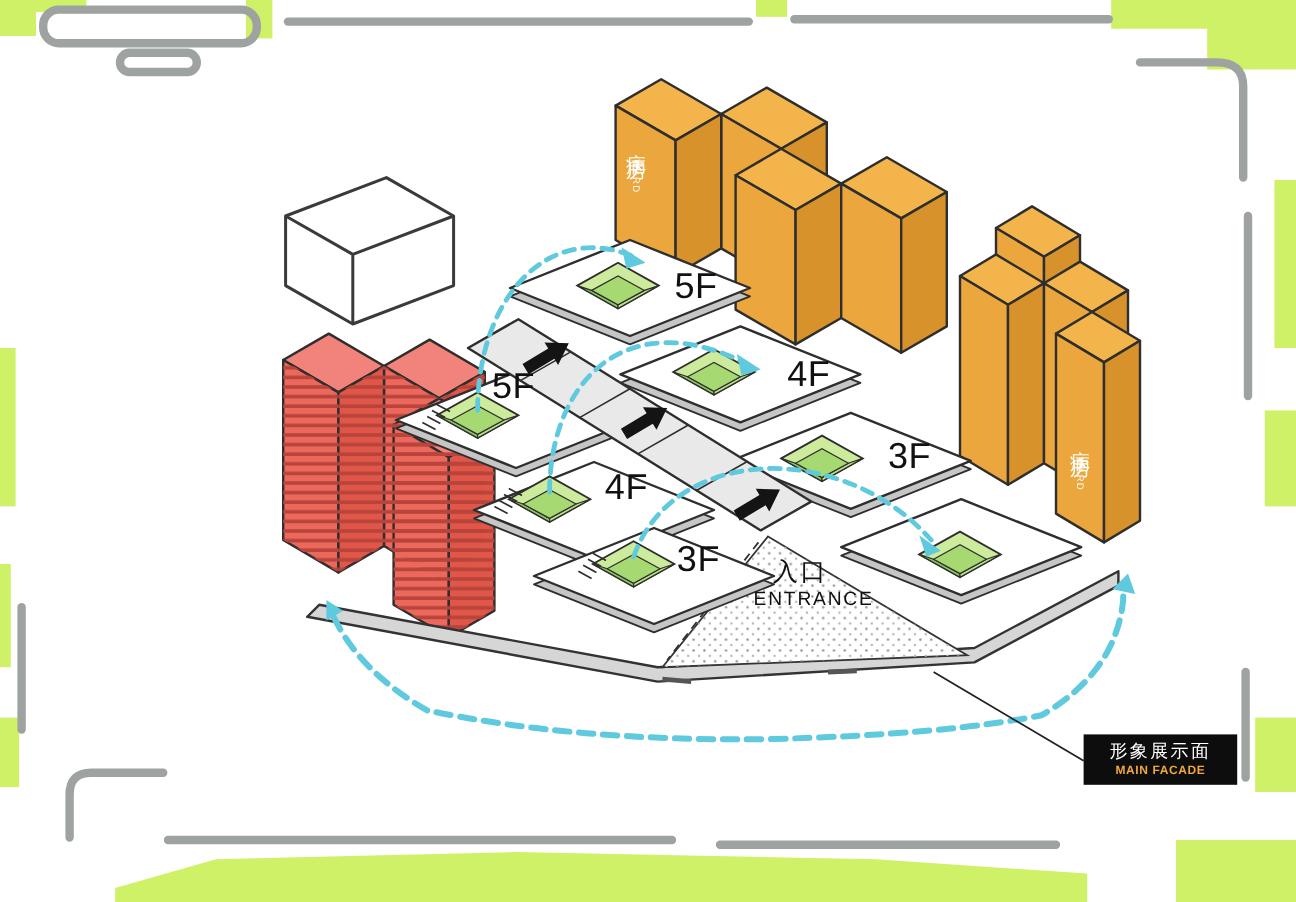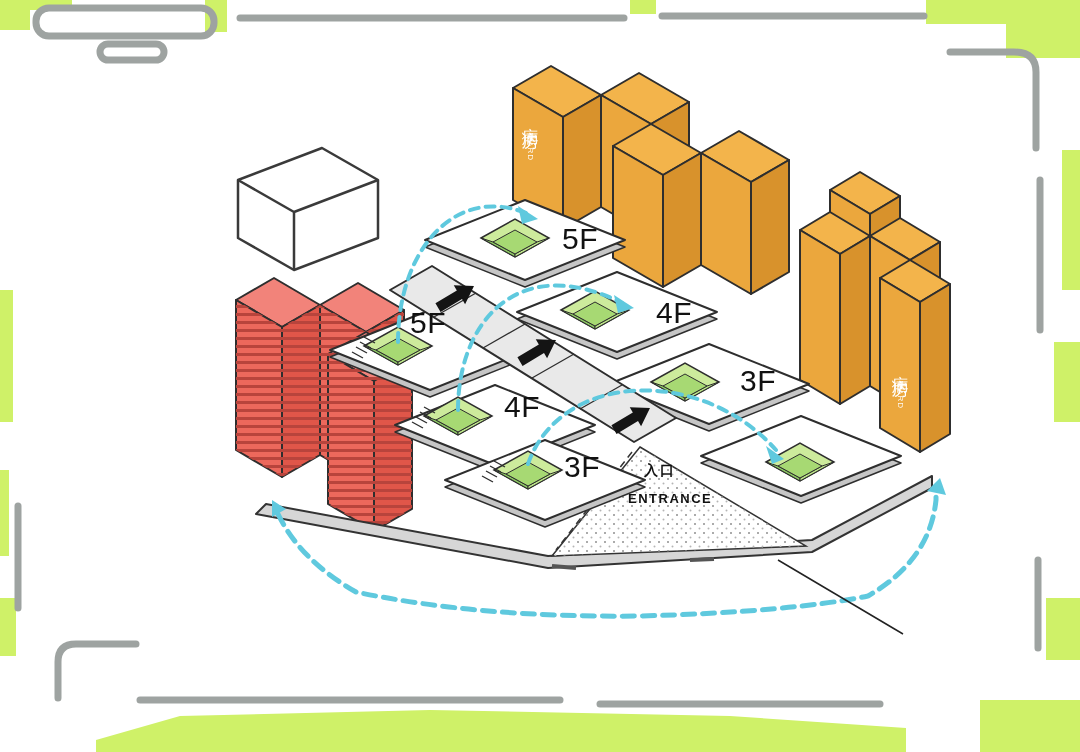--- a/index.html
+++ b/index.html
@@ -1,22 +1,22 @@
 <!DOCTYPE html>
 <html><head>
 <meta charset="utf-8">
 <style>
   html,body{margin:0;padding:0;background:#ffffff;}
   #canvas{position:relative;width:1080px;height:752px;background:#ffffff;overflow:hidden;
           font-family:"Liberation Sans",sans-serif;}
   #scene{position:absolute;left:0;top:0;}
   .label{position:absolute;color:#111;white-space:nowrap;}
   .floor{font-size:30px;font-weight:500;letter-spacing:.5px;}
-  .entrance-zh{font-size:14px;font-weight:700;letter-spacing:2px;}
-  .entrance-en{font-size:13px;font-weight:700;letter-spacing:1.5px;text-align:right;}
+  .entrance-zh{font-size:21px;font-weight:400;letter-spacing:2px;}
+  .entrance-en{font-size:16px;font-weight:400;letter-spacing:1.5px;text-align:right;}
   .ward{writing-mode:vertical-rl;color:#ffffff;text-align:center;line-height:1.15;}
   .ward .zh{font-size:17px;letter-spacing:4px;text-orientation:upright;}
   .ward .en{font-size:8px;letter-spacing:1px;padding-top:7px;opacity:.95;}
   .facade-box{position:absolute;left:903px;top:612px;width:120px;background:#0d0d0d;
               text-align:center;padding:5px 4px 6px 4px;}
   .facade-box .zh{display:block;color:#ffffff;font-size:15px;letter-spacing:2px;}
   .facade-box .en{display:block;color:#F0A73C;font-size:10px;font-weight:700;letter-spacing:.5px;margin-top:1px;}
 </style>
 </head>
 <body>
@@ -277,14 +277,18 @@
 <div class="label floor" style="left:562px;top:222px;">5F</div>
 <div class="label floor" style="left:656px;top:296px;">4F</div>
 <div class="label floor" style="left:740px;top:364px;">3F</div>
 <div class="label floor" style="left:410px;top:306px;">5F</div>
 <div class="label floor" style="left:504px;top:390px;">4F</div>
 <div class="label floor" style="left:564px;top:450px;">3F</div>
 
 <div class="label entrance-zh" style="left:644px;top:462px;">入口</div>
 <div class="label entrance-en" style="left:628px;top:491px;">ENTRANCE</div>
 
+<div class="facade-box">
+  <span class="zh">形象展示面</span>
+  <span class="en">MAIN FACADE</span>
+</div>
 
 </div>
 
 </body></html>

